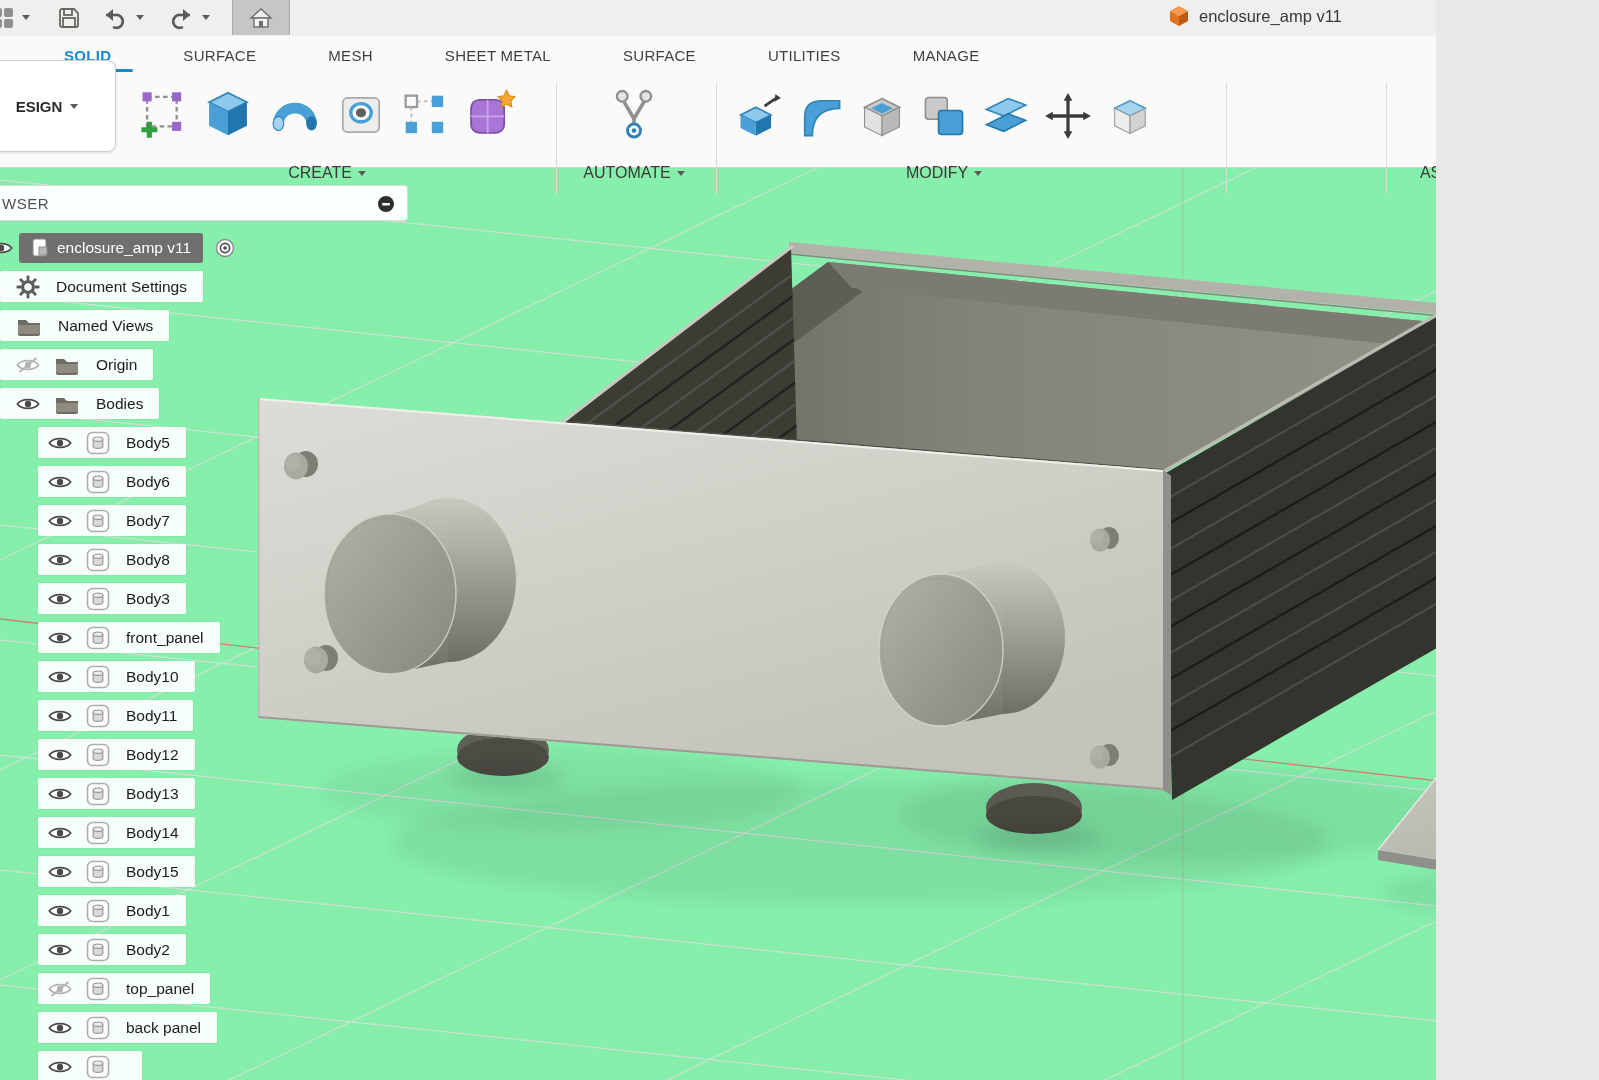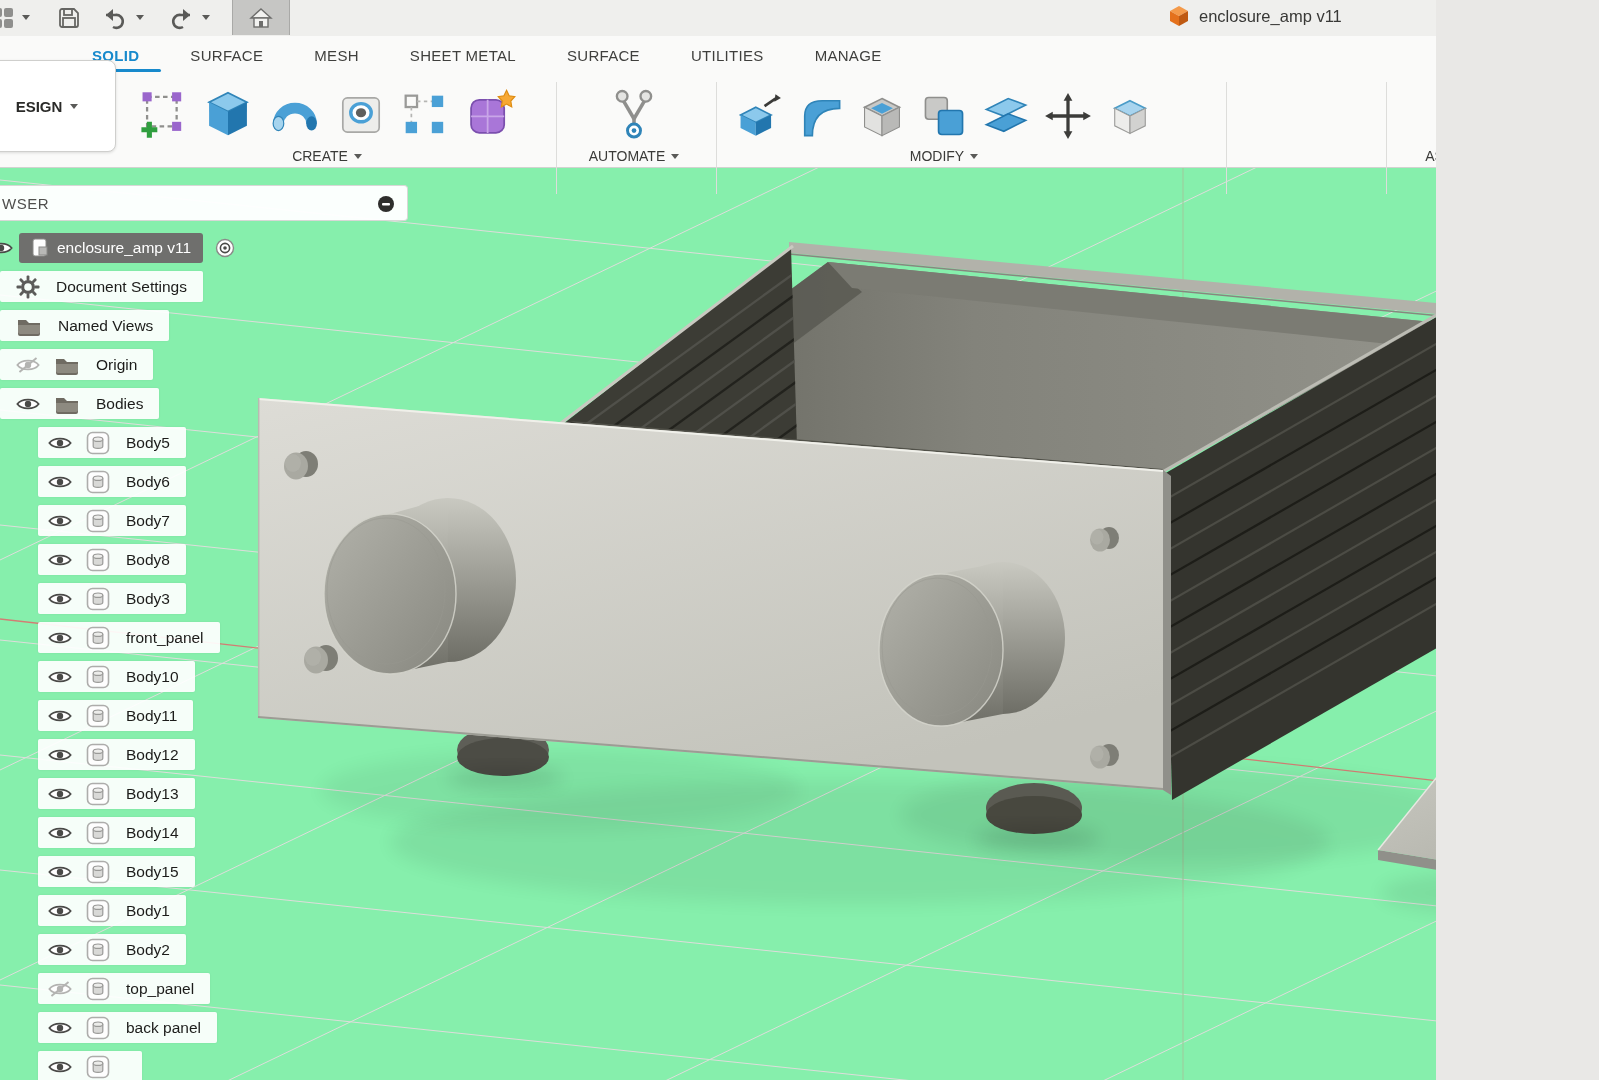--- a/index.html
+++ b/index.html
@@ -9,28 +9,28 @@
 
   
   #topbar{position:absolute;left:0;top:0;width:1599px;height:36px;background:#efefed;z-index:10;}
   .qbtn{position:absolute;top:0;height:35px;display:flex;align-items:center;cursor:pointer;}
   .caret{width:0;height:0;border-left:4px solid transparent;border-right:4px solid transparent;border-top:5px solid #5a5a58;}
   #home-btn{position:absolute;left:232px;top:0;width:58px;height:35px;background:#c6c6c4;border-left:1px solid #a9a9a7;border-right:1px solid #a9a9a7;display:flex;align-items:center;justify-content:center;}
   #doc-title{position:absolute;left:1168px;top:5px;display:flex;align-items:center;gap:9px;font-size:16.5px;color:#38383  6;color:#383836;}
 
   
   #ribbon{position:absolute;left:0;top:36px;width:1599px;height:132px;background:#fafaf9;border-bottom:1px solid #d2d2d0;z-index:10;}
-  #tab-list{position:absolute;left:0;top:0;height:38px;display:flex;align-items:center;padding-left:92px;gap:51px;font-size:15px;color:#3f3f3d;letter-spacing:.3px;}
+  #tab-list{position:absolute;left:0;top:0;height:38px;display:flex;align-items:center;padding-left:64px;gap:72px;font-size:15px;color:#3f3f3d;letter-spacing:.3px;}
   .tab{cursor:pointer;white-space:nowrap;}
   .tab.active{color:#1789cc;font-weight:bold;position:relative;}
   .tab.active::after{content:"";position:absolute;left:-22px;right:-22px;bottom:-8px;height:3px;background:#1789cc;border-radius:2px;}
   .sep{position:absolute;top:46px;height:112px;width:1px;background:#dddddb;}
   .group{position:absolute;top:46px;}
   .grow{display:flex;align-items:flex-end;gap:14px;height:58px;}
-  .glabel{display:flex;align-items:center;justify-content:center;gap:6px;font-size:14px;color:#3a3a38;margin-top:8px;cursor:pointer;}
+  .glabel{display:flex;align-items:center;justify-content:center;gap:6px;font-size:16px;color:#3a3a38;margin-top:24px;cursor:pointer;}
   .ticon{cursor:pointer;}
   #design-box{position:absolute;left:-22px;top:60px;width:138px;height:92px;background:#fff;border:1px solid #cfcfcd;border-radius:8px;box-shadow:0 1px 3px rgba(0,0,0,.12);z-index:11;display:flex;align-items:center;justify-content:center;gap:8px;font-size:15px;font-weight:bold;color:#2a2a28;cursor:pointer;}
 
   
   #browser-header{position:absolute;left:0;top:185px;width:408px;height:36px;background:rgba(255,255,255,.97);border:1px solid #d8d8d6;border-left:none;border-radius:0 4px 4px 0;z-index:20;display:flex;align-items:center;}
   #browser-header .htitle{font-size:15px;color:#4f4f4d;letter-spacing:.5px;padding-left:2px;}
   #browser-header .hmin{position:absolute;right:12px;top:9px;cursor:pointer;}
   #browser-tree{position:absolute;left:0;top:232px;display:flex;flex-direction:column;align-items:flex-start;z-index:20;}
   .brow{display:inline-flex;align-items:center;background:rgba(255,255,255,.93);height:31px;border-radius:2px;padding:0 16px 0 16px;margin-bottom:8px;box-shadow:0 0 2px rgba(0,0,0,.08);gap:14px;font-size:15.5px;color:#1c1c1a;cursor:pointer;white-space:nowrap;}
   .brow.lvl2{margin-left:38px;padding-left:10px;text-align:center;}

